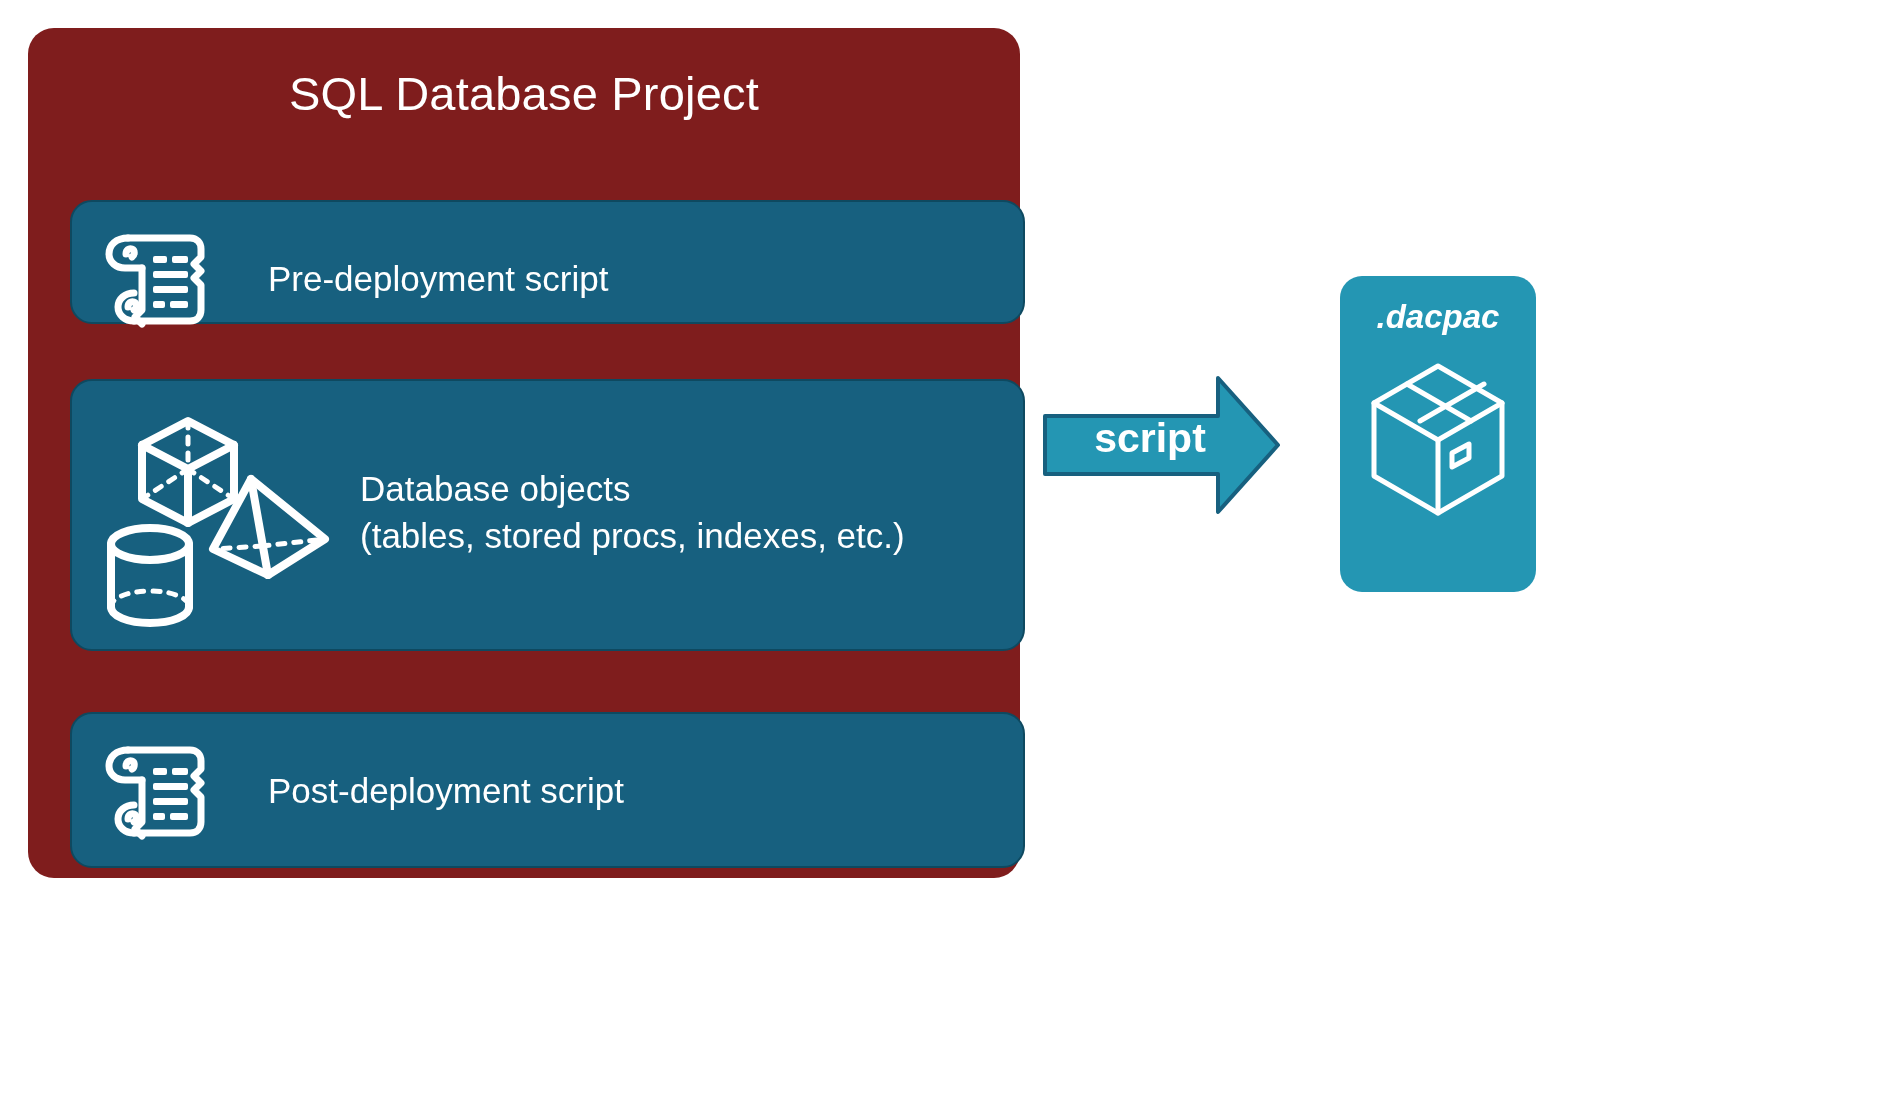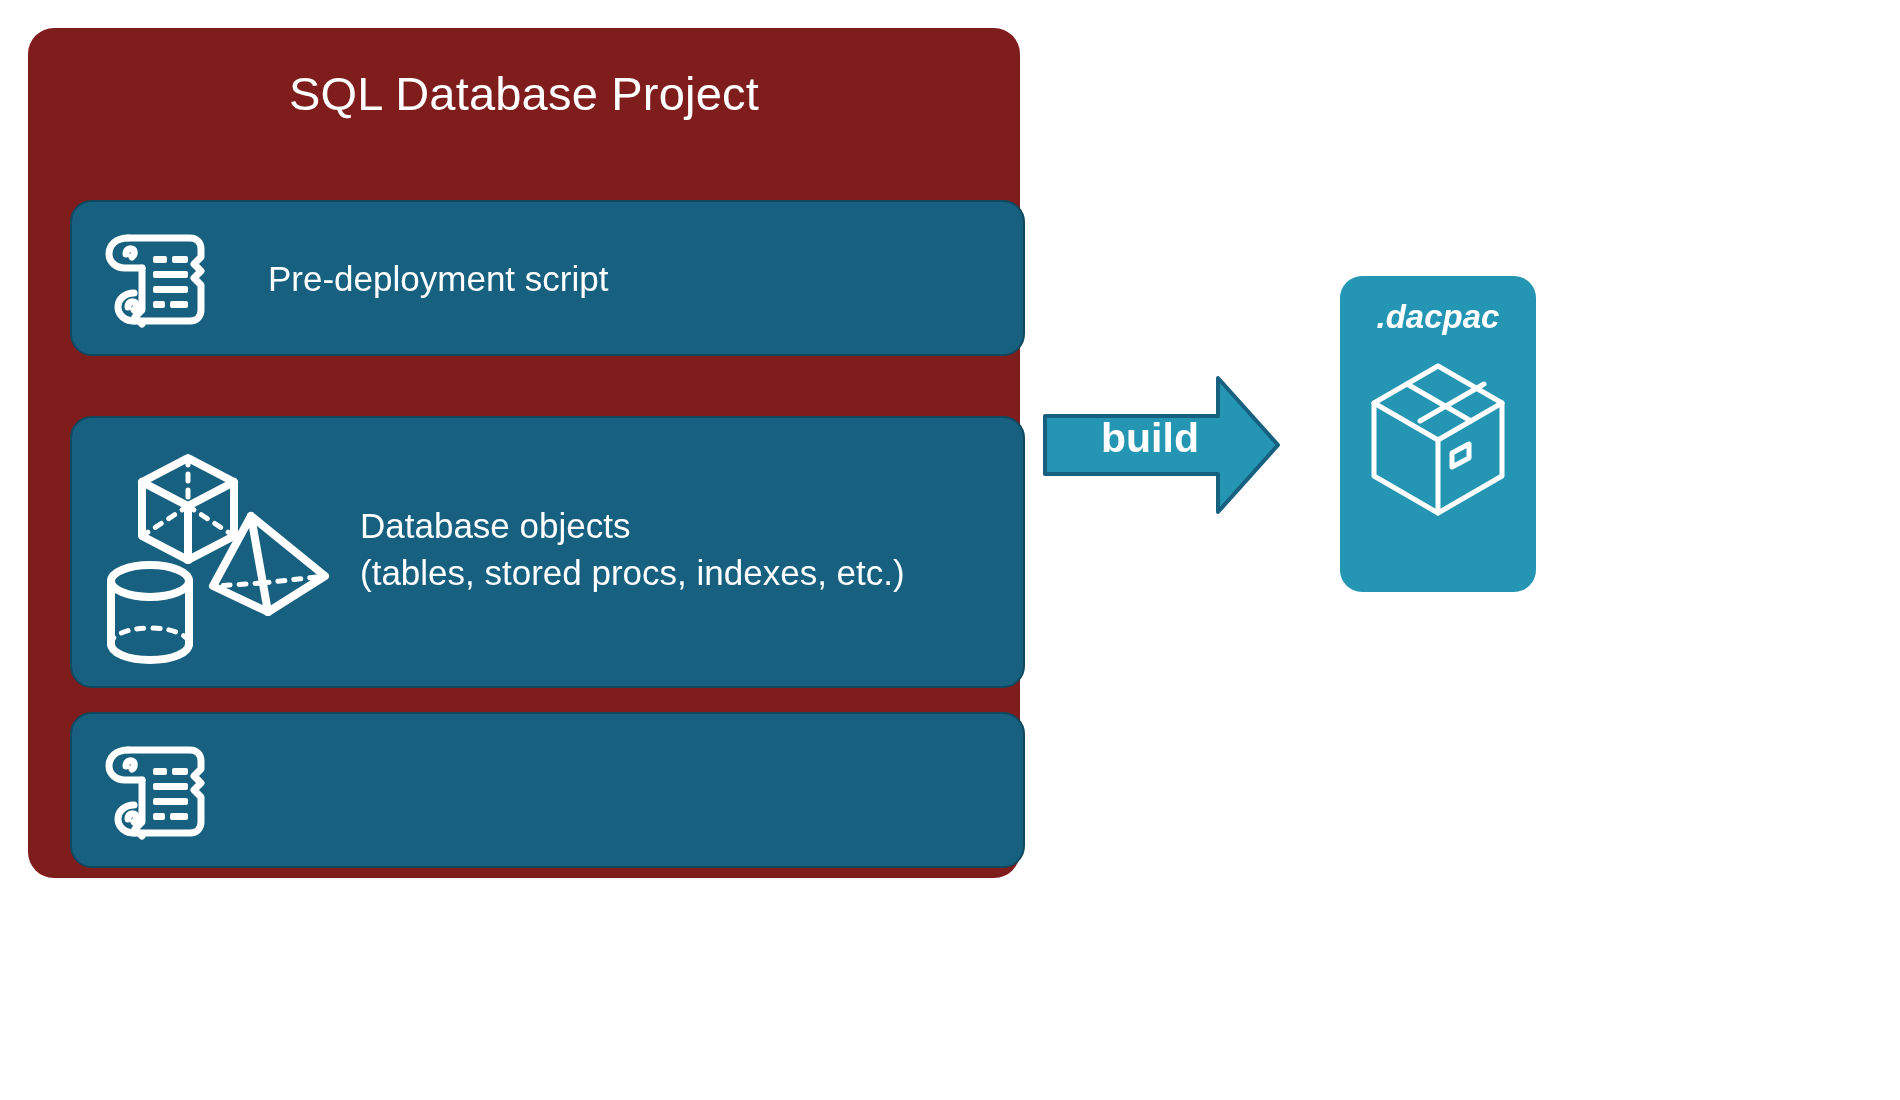--- a/index.html
+++ b/index.html
@@ -50,22 +50,22 @@
   
   .card {
     position: absolute;
     left: 42px;
     width: 955px;
     background: #17607F;
     border: 2px solid #0E4960;
     border-radius: 22px;
     box-sizing: border-box;
   }
-  .card-pre  { top: 172px; height: 156px; }
-  .card-objs { top: 388px; height: 272px; }
+  .card-pre  { top: 172px; height: 124px; }
+  .card-objs { top: 351px; height: 272px; }
   .card-post { top: 684px; height: 156px; }
 
   .card-label {
     position: absolute;
     color: #ffffff;
     font-size: 35px;
     font-weight: 400;
     line-height: 1.33;
     white-space: pre;
   }
@@ -231,30 +231,31 @@
           <g fill="#ffffff">
             <rect x="55" y="32" width="14" height="7" rx="2"></rect>
             <rect x="74" y="32" width="16" height="7" rx="2"></rect>
             <rect x="55" y="47" width="35" height="7" rx="2"></rect>
             <rect x="55" y="62" width="35" height="7" rx="2"></rect>
             <rect x="55" y="77" width="12" height="7" rx="2"></rect>
             <rect x="72" y="77" width="18" height="7" rx="2"></rect>
           </g>
         </svg>
       </span>
+      <div class="card-label">Post-deployment script</div>
     </div>
 
   </div>
 
   <span class="build-arrow">
     <svg viewBox="0 0 240 150" width="240" height="150" xmlns="http://www.w3.org/2000/svg">
       <path d="M3 46 L176 46 L176 8 L236 75 L176 142 L176 104 L3 104 Z" fill="#2496B3" stroke="#17607F" stroke-width="4" stroke-linejoin="round"></path>
     </svg>
   </span>
-  <div class="build-label">build</div>
+  <div class="build-label">script</div>
 
   <div class="dacpac-card">
     <div class="dacpac-label">.dacpac</div>
     <span class="icon-package">
       <svg viewBox="0 0 148 160" width="148" height="160" xmlns="http://www.w3.org/2000/svg">
         <g fill="none" stroke="#ffffff" stroke-width="5" stroke-linejoin="round" stroke-linecap="round">
 
           <path d="M10 45 L74 8 L138 45 L138 118 L74 155 L10 118 Z"></path>
 
           <path d="M10 45 L74 82 L138 45"></path>

